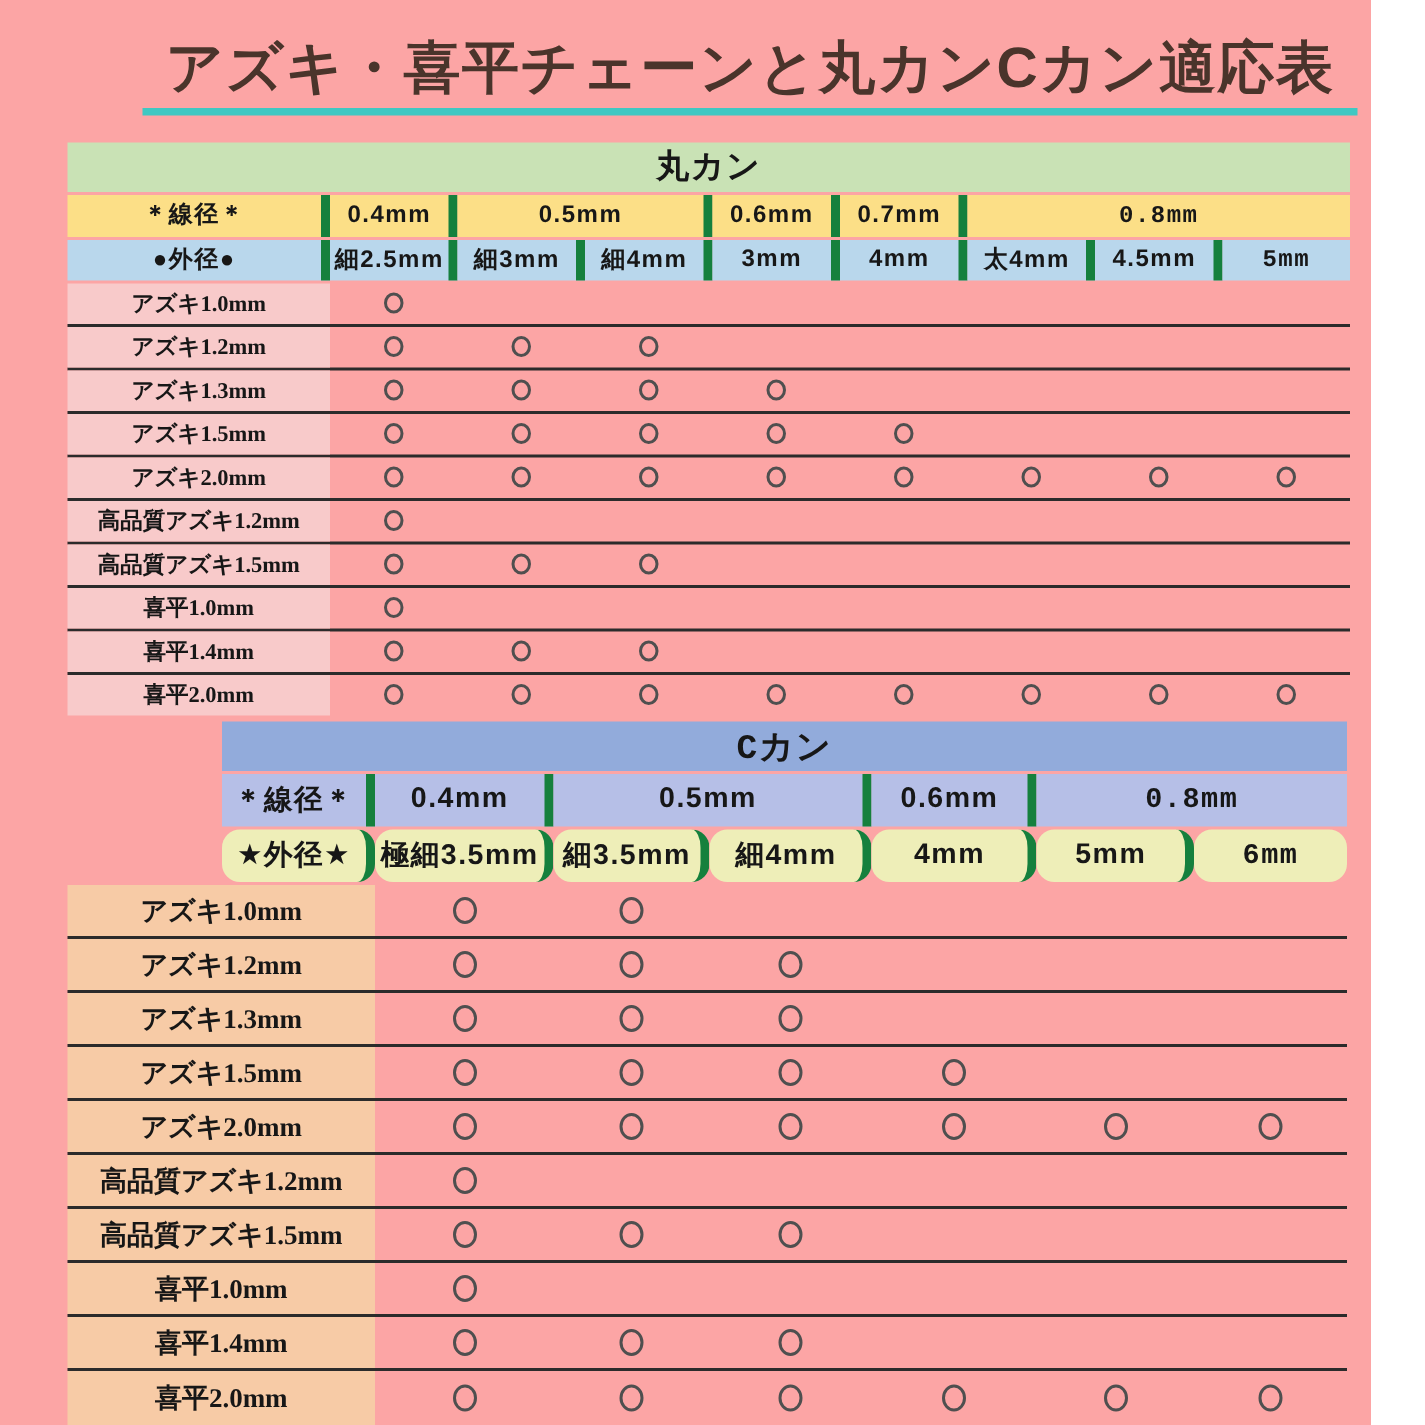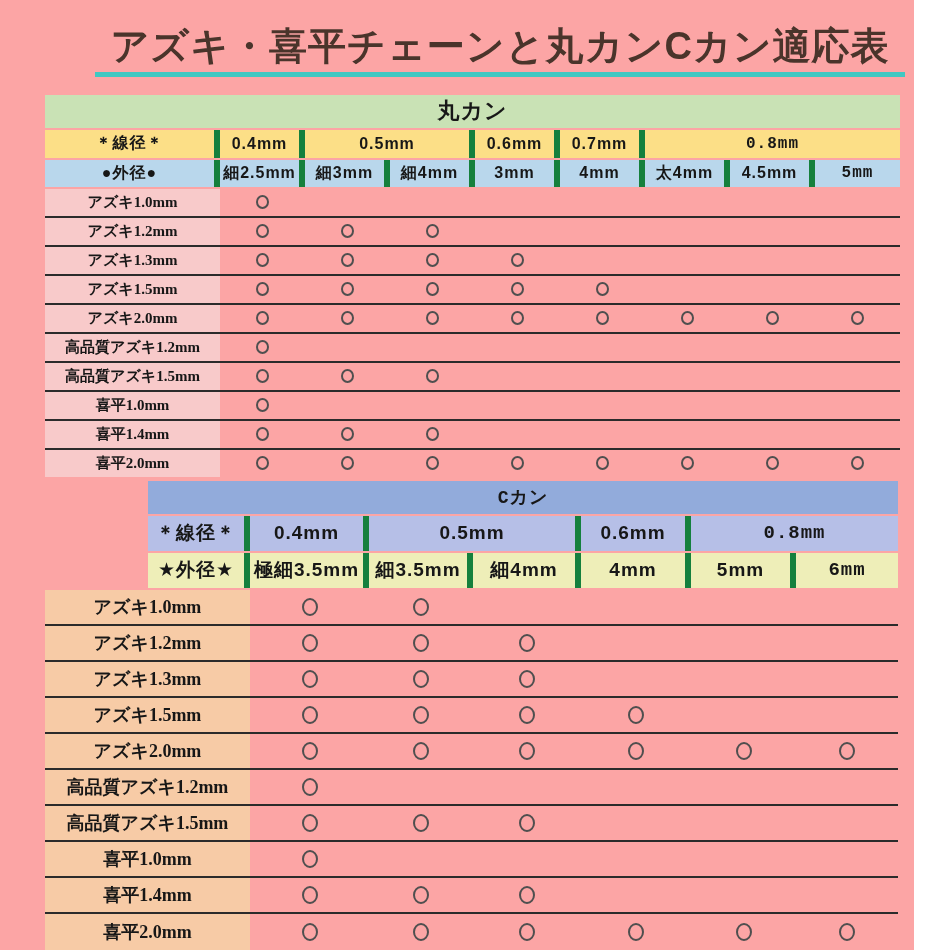--- a/index.html
+++ b/index.html
@@ -35,23 +35,23 @@
     border-right:6px solid #15803d;white-space:nowrap;
   }
   .t-row > .h-cell:last-child{border-right:none;font-family:Liberation Mono, monospace;}
   .spacer{background:transparent;}
   .title-row,.wire-row,.outer-row{margin-bottom:2px;}
 
   .maru .title-row .h-cell{height:33px;background:var(--maru-header-bg);font-size:22px;}
   .maru .wire-row  .h-cell{height:28px;background:var(--maru-wire-bg);font-size:16px;}
   .maru .outer-row .h-cell{height:27px;background:var(--maru-outer-bg);font-size:16px;}
 
-  .ckan .title-row .h-cell{height:33px;background:var(--c-header-bg);font-size:18px;}
+  .ckan .title-row .h-cell{height:33px;background:var(--c-header-bg);font-size:23px;}
   .ckan .wire-row  .h-cell{height:35px;background:var(--c-wire-bg);font-size:19px;}
-  .ckan .outer-row .h-cell{height:35px;background:var(--c-outer-bg);font-size:19px;}
+  .ckan .outer-row .h-cell{height:35px;background:var(--c-outer-bg);font-size:19px;border-radius:12px;}
 
   
   .d-row{box-sizing:border-box;border-bottom:2px solid var(--row-line);}
   .maru .d-row{height:29px;}
   .ckan .d-row{height:36px;}
   .d-row:last-child{border-bottom:none;}
   .maru .d-row:last-child{height:27px;}
 
   .row-label{
     display:flex;align-items:center;justify-content:center;

